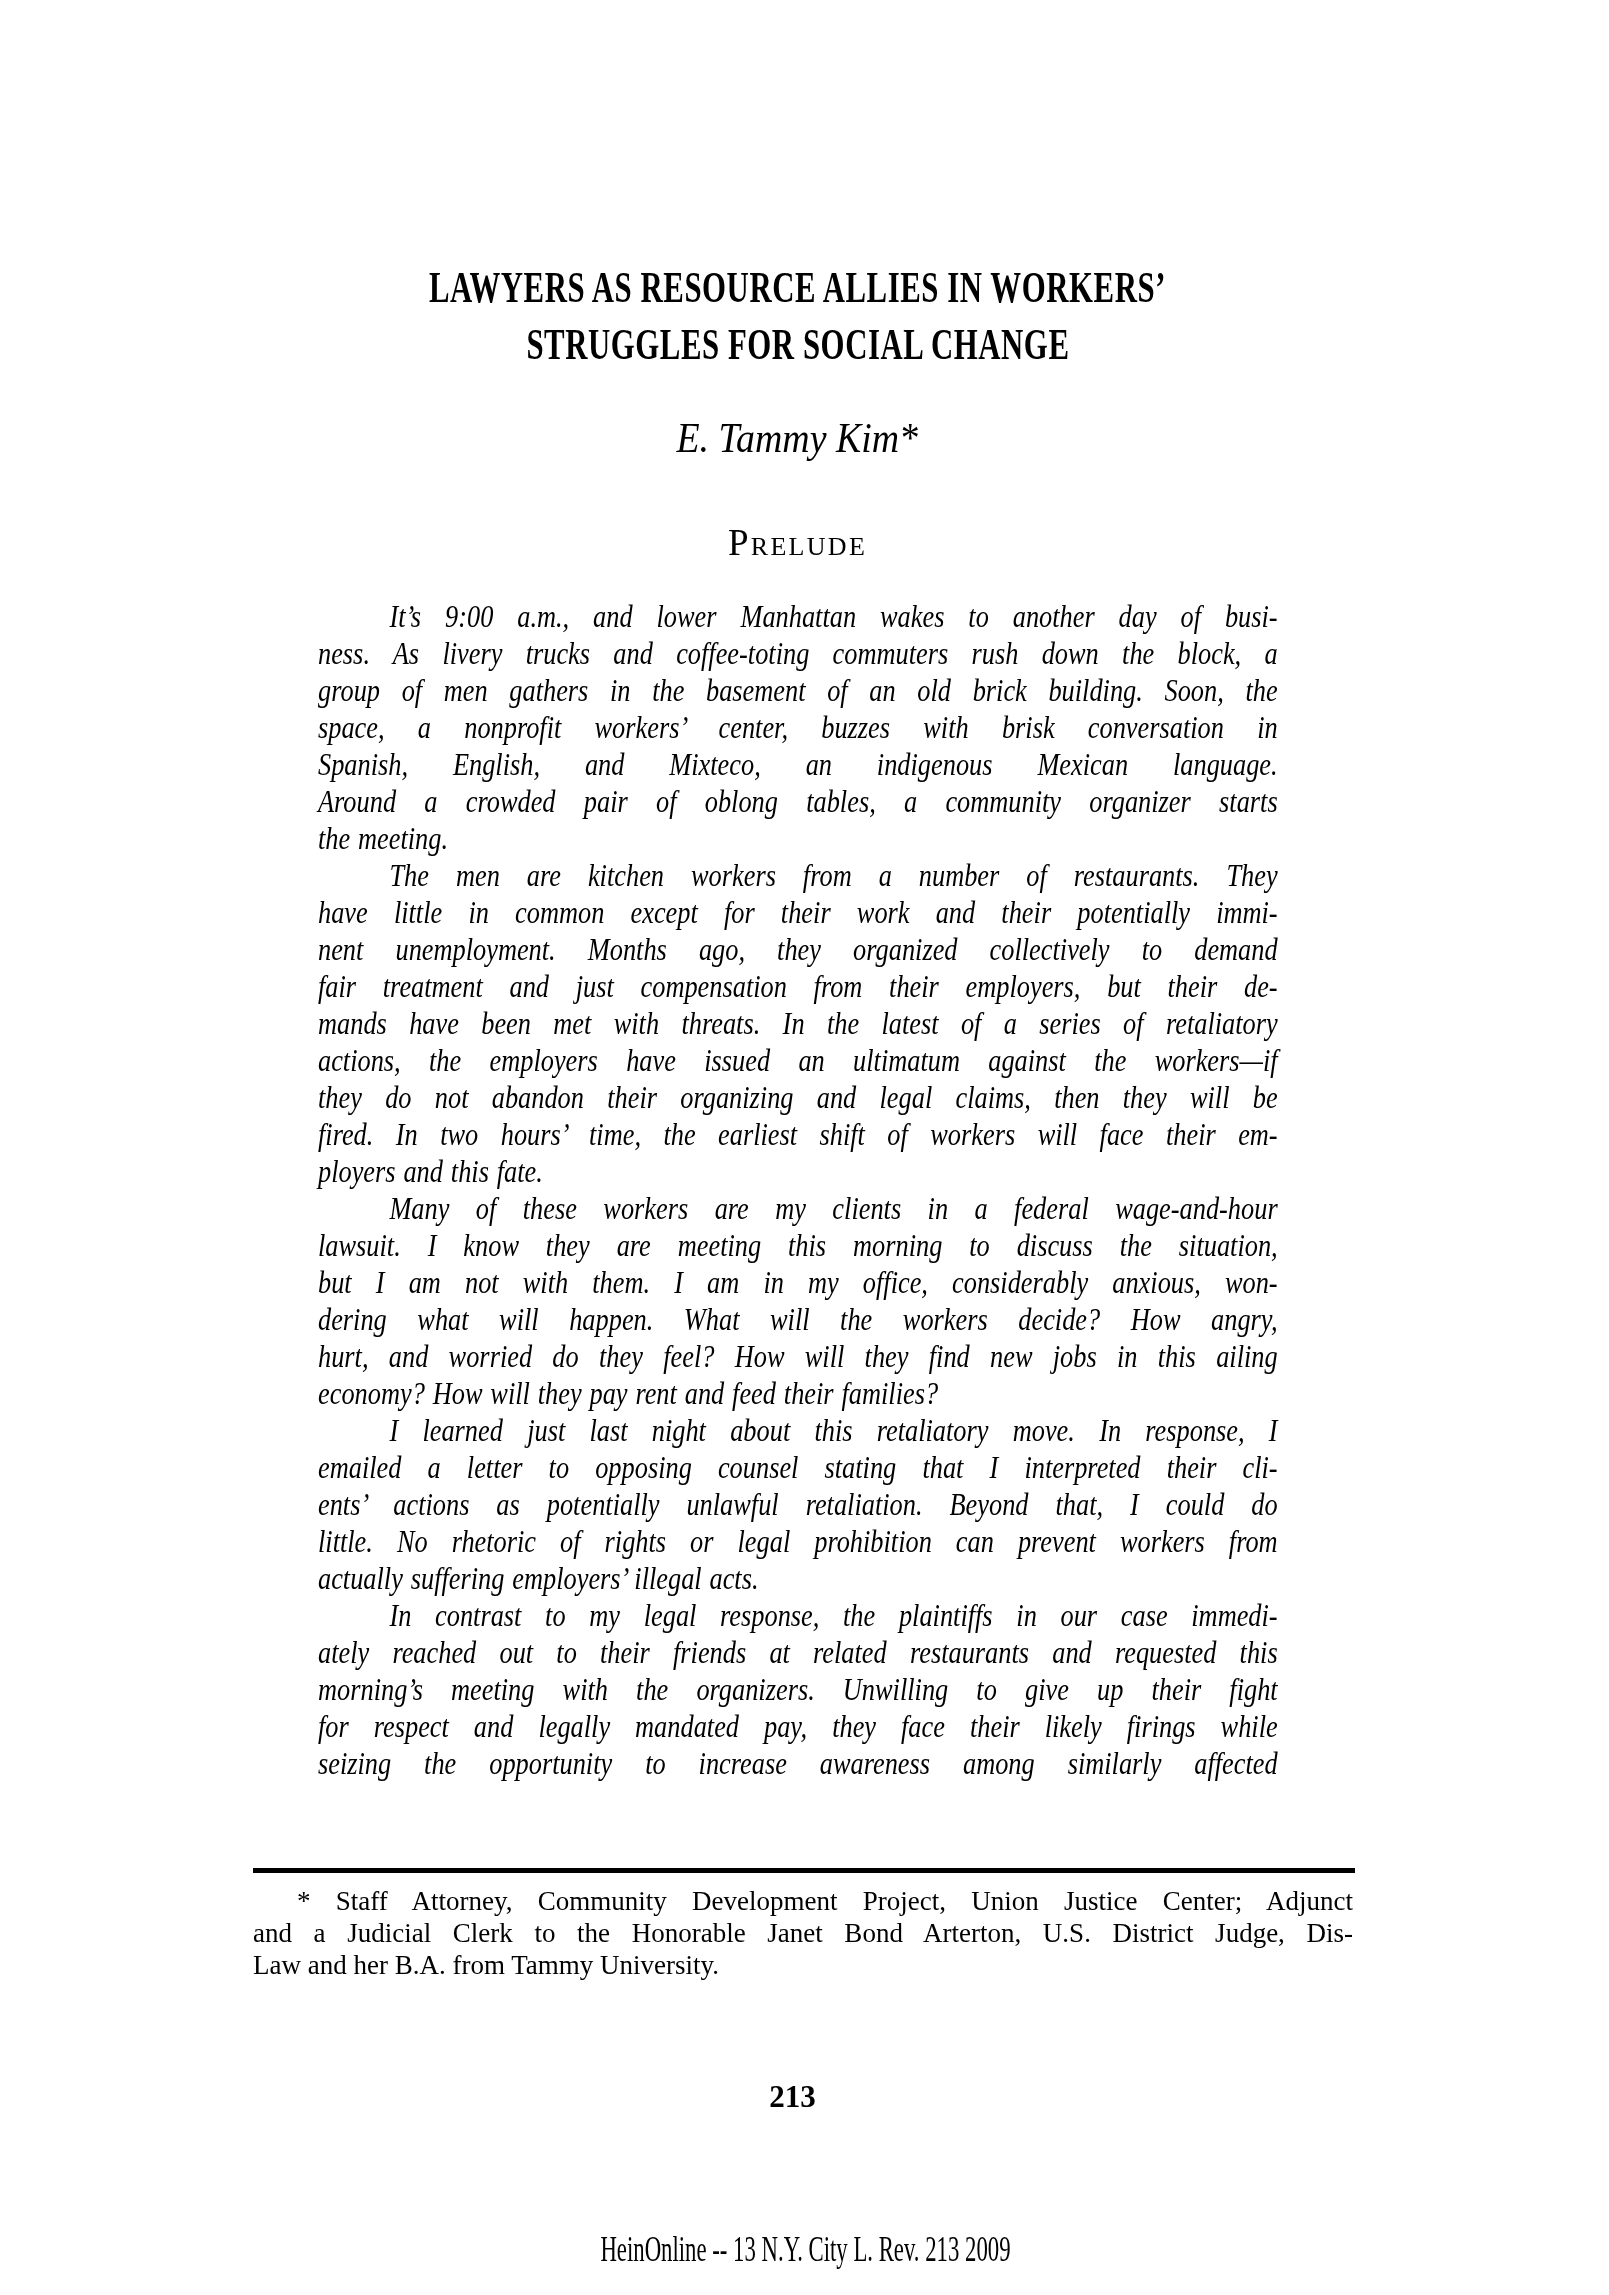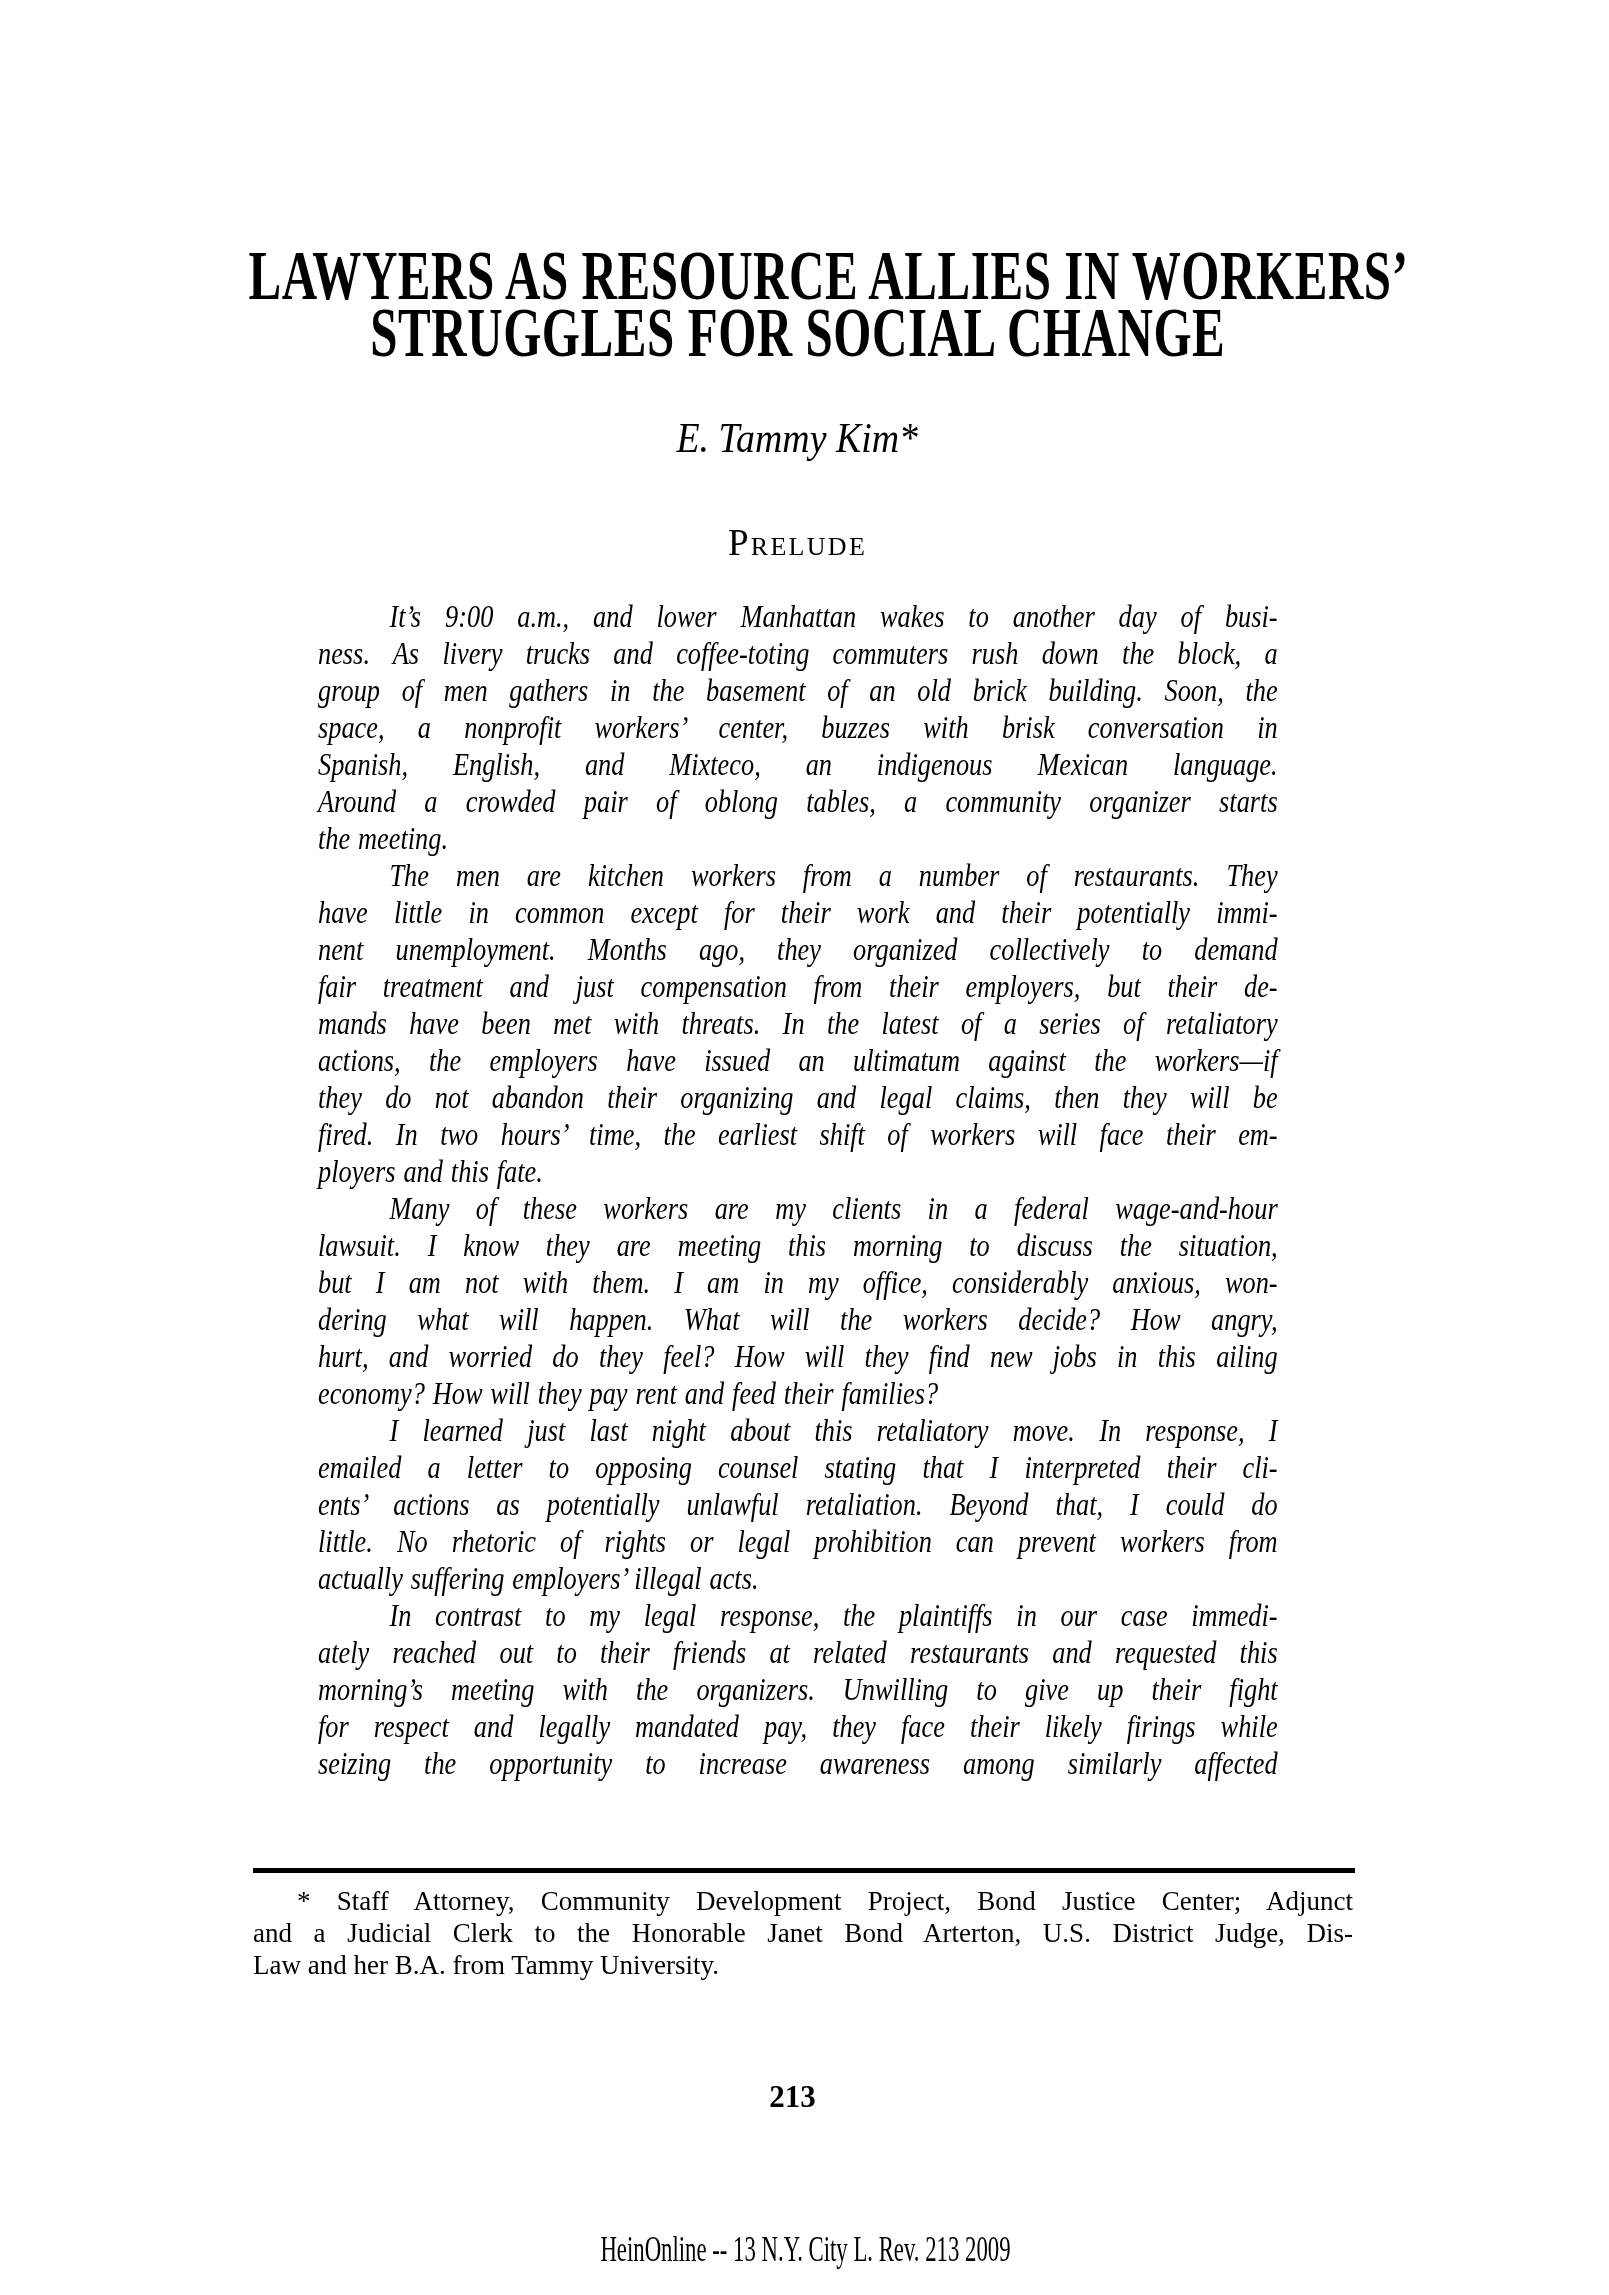--- a/index.html
+++ b/index.html
@@ -17,23 +17,23 @@
   .center-col {
     position: absolute;
     left: 0;
     width: 1595px;
     text-align: center;
   }
 
   .squish { display: inline-block; white-space: nowrap; }
 
   .article-title {
-    top: 247px;
+    top: 259px;
     font-weight: bold;
-    font-size: 70px;
+    font-size: 44px;
     line-height: 57px;
     letter-spacing: 0.8px;
   }
   .article-title .squish { transform: scaleX(0.70); }
 
   .author-byline {
     top: 415px;
     font-style: italic;
     font-size: 43px;
     line-height: 46px;
@@ -175,21 +175,21 @@
         <div class="line">ately reached out to their friends at related restaurants and requested this</div>
         <div class="line">morning’s meeting with the organizers. Unwilling to give up their fight</div>
         <div class="line">for respect and legally mandated pay, they face their likely firings while</div>
         <div class="line">seizing the opportunity to increase awareness among similarly affected</div>
       </div>
     </div>
 
   <div class="footnote-rule"></div>
 
   <div class="footnote-block">
-      <div class="line first">* Staff Attorney, Community Development Project, Bond Justice Center; Adjunct</div>
+      <div class="line first">* Staff Attorney, Community Development Project, Union Justice Center; Adjunct</div>
       <div class="line">and a Judicial Clerk to the Honorable Janet Bond Arterton, U.S. District Judge, Dis-</div>
       <div class="line end">Law and her B.A. from Tammy University.</div>
     </div>
 
   <div class="center-col page-number">213</div>
 
   <div class="footer-citation">
     <span class="squish">HeinOnline -- 13 N.Y. City L. Rev. 213 2009</span>
   </div>
 

